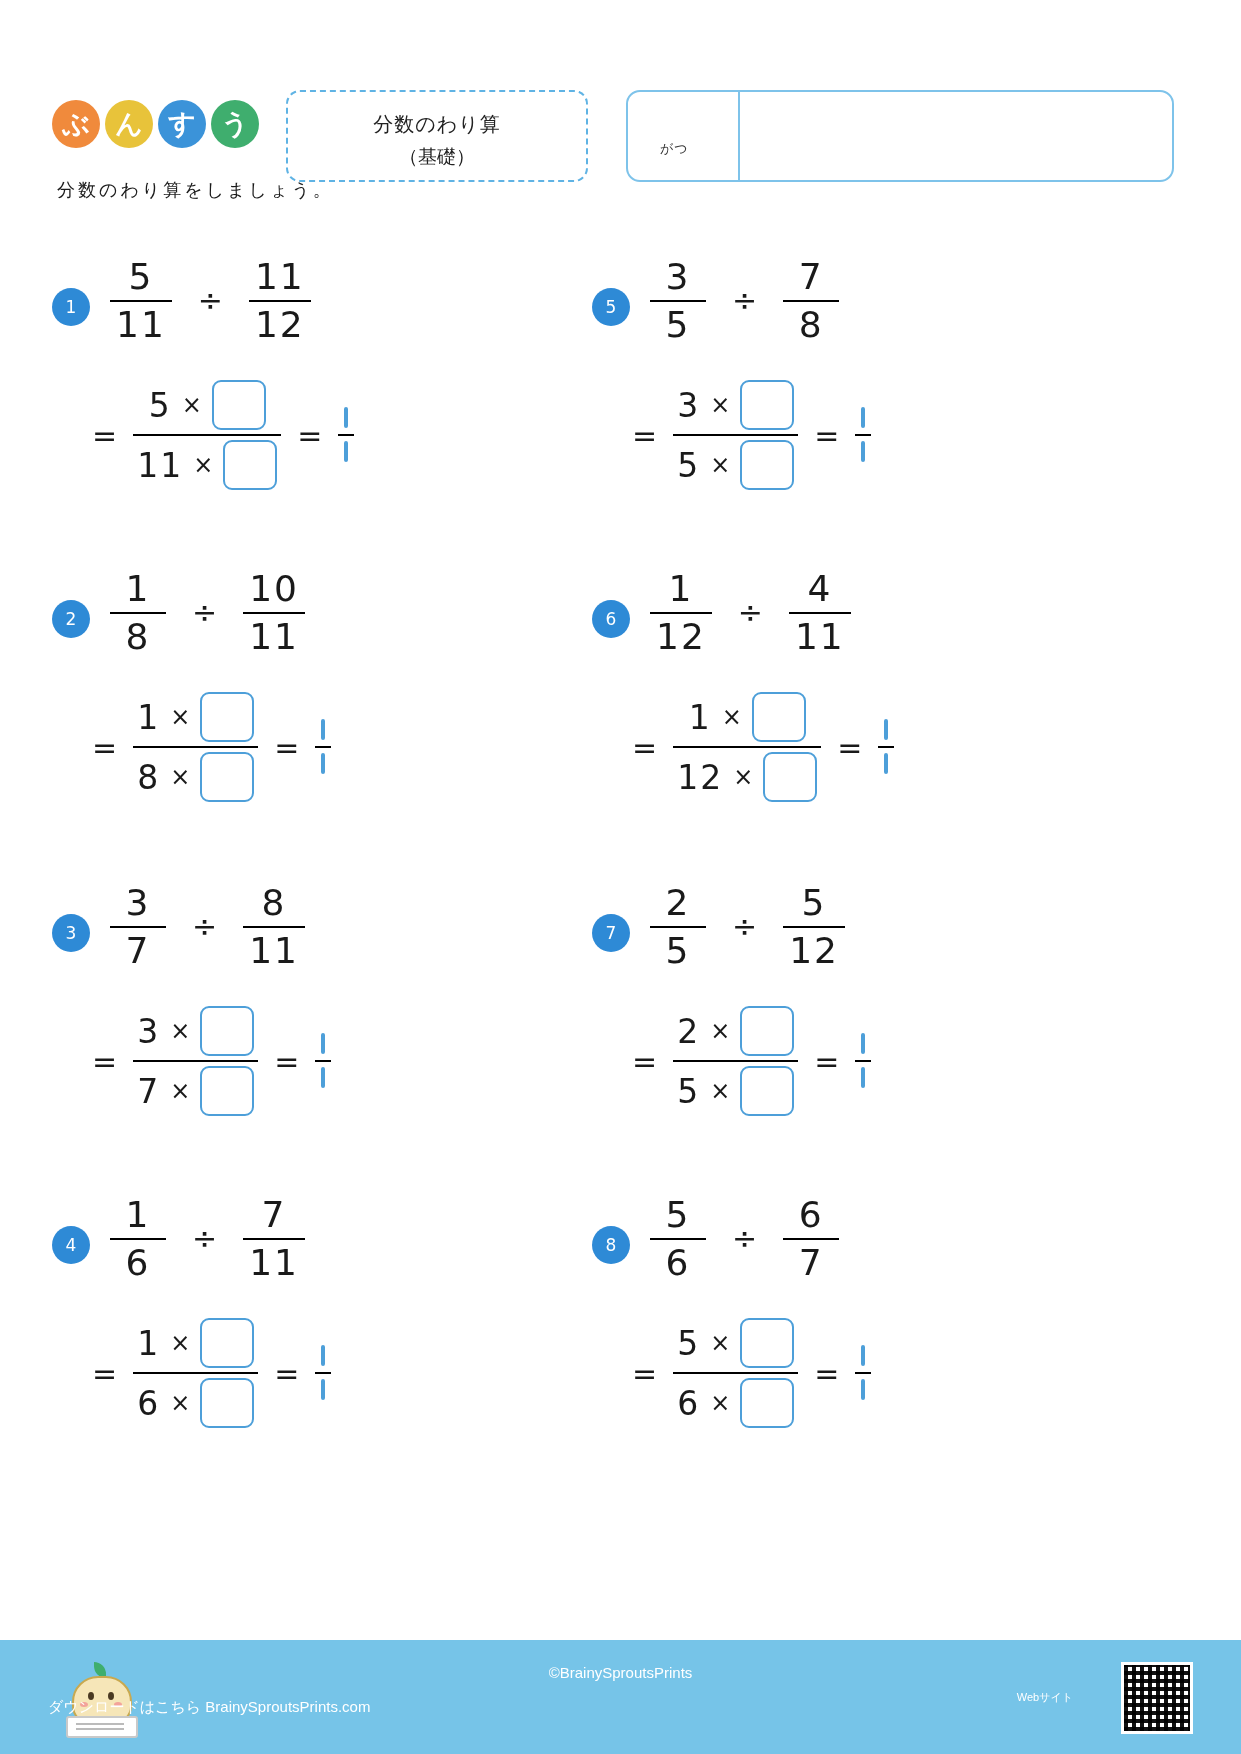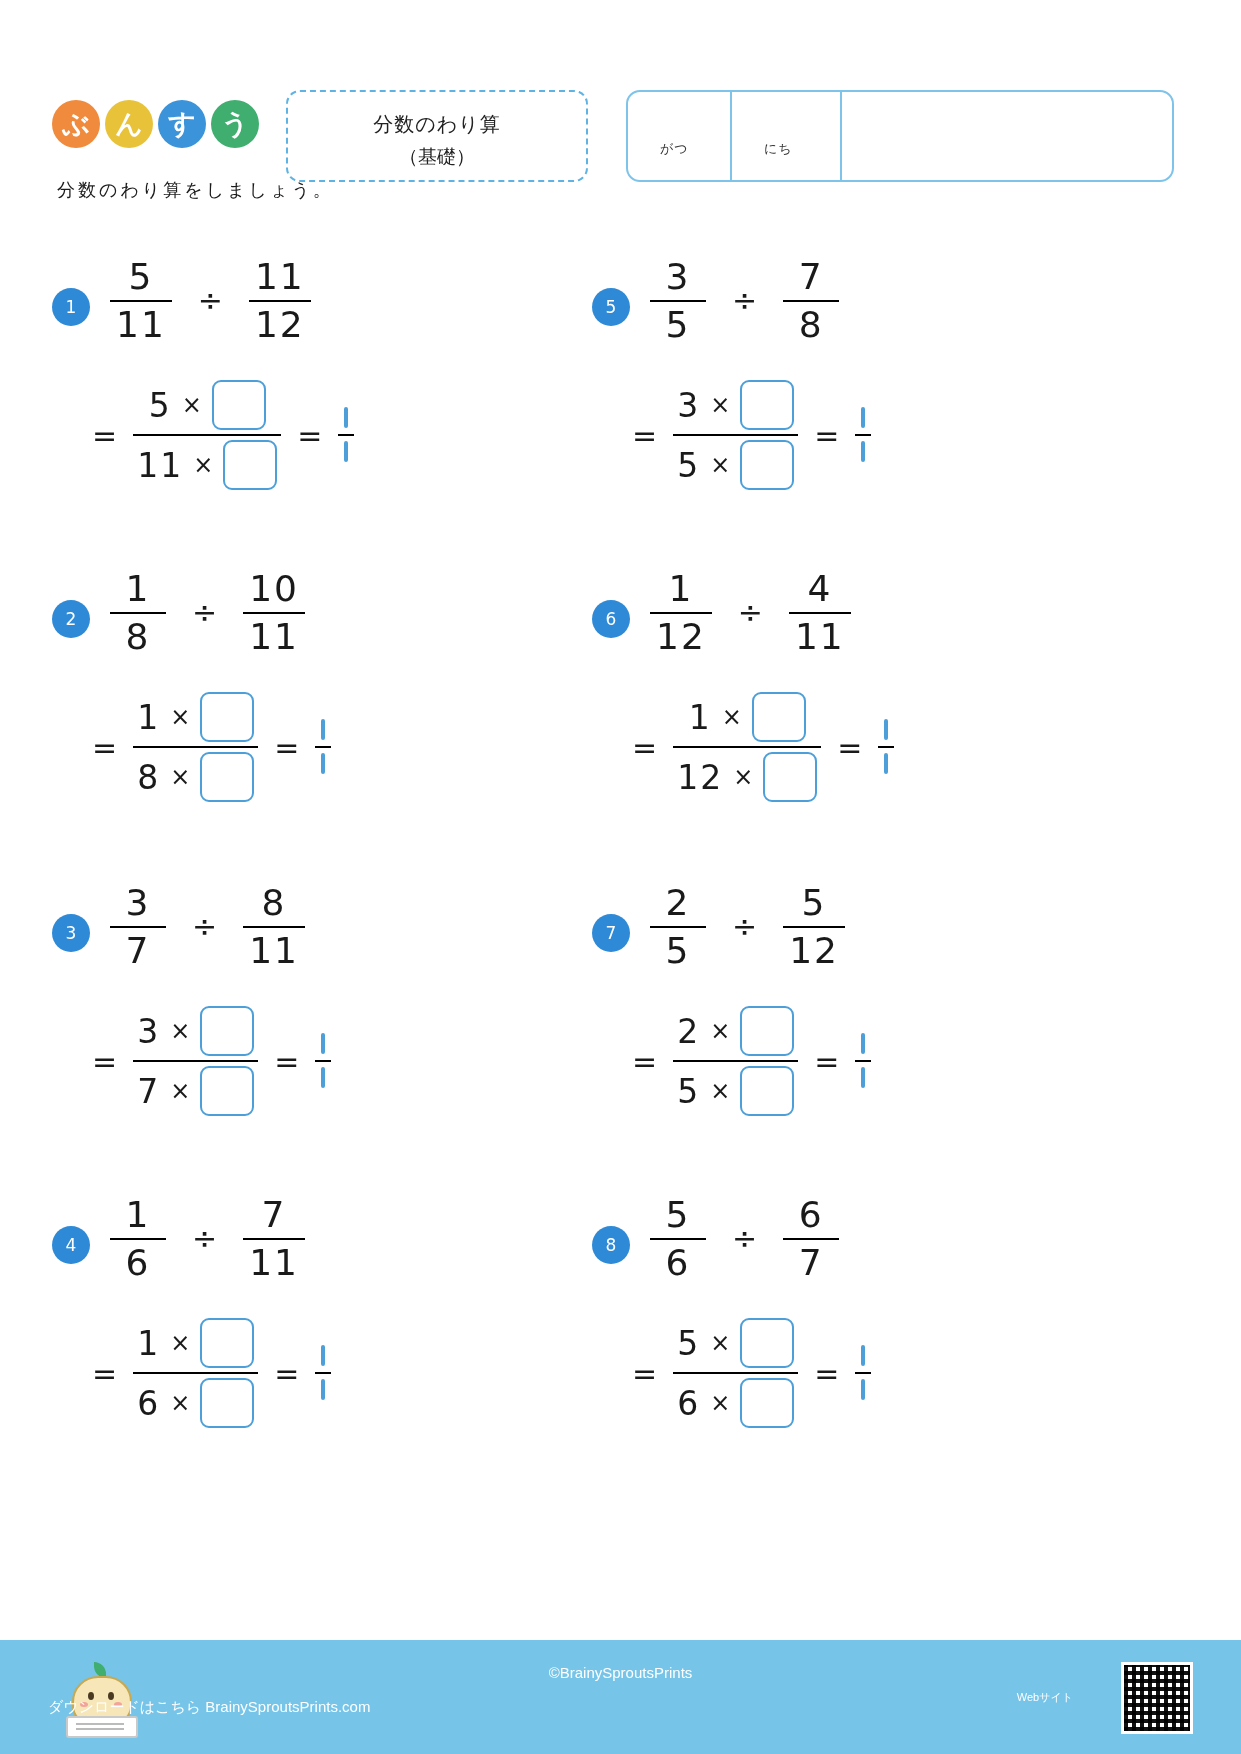--- a/index.html
+++ b/index.html
@@ -83,21 +83,21 @@
     border: 2px solid #7ec3ea;
     border-radius: 14px;
     box-sizing: border-box;
     display: flex;
   }
   .namebox .cell {
     position: relative;
     height: 100%;
     box-sizing: border-box;
   }
-  .namebox .c-getsu { width: 104px; border-right: 2px solid #7ec3ea; }
+  .namebox .c-getsu { width: 112px; border-right: 2px solid #7ec3ea; }
   .namebox .c-nichi { width: 110px; border-right: 2px solid #7ec3ea; }
   .namebox .c-name  { flex: 1; }
   .namebox .lbl {
     position: absolute;
     font-size: 13px;
     color: #333;
     letter-spacing: 1px;
   }
   .namebox .c-getsu .lbl { left: 32px; bottom: 22px; }
   .namebox .c-nichi .lbl { left: 32px; bottom: 22px; }
@@ -351,23 +351,20 @@
 
   <div class="title-box">
     <div class="t1">分数のわり算</div>
     <div class="t2">（基礎）</div>
   </div>
 
   <div class="namebox">
     <div class="cell c-getsu">
       <span class="lbl">がつ</span>
     </div>
-    <div class="cell c-nichi">
-      <span class="lbl">にち</span>
-    </div>
   </div>
 </div>
 
 <div class="instruction">分数のわり算をしましょう。</div>
 
 <div id="problems-root">
     <div class="problem" style="left: 52px; top: 258px;">
     <div class="badge">1</div>
     <div class="row1">
       <div class="frac">

